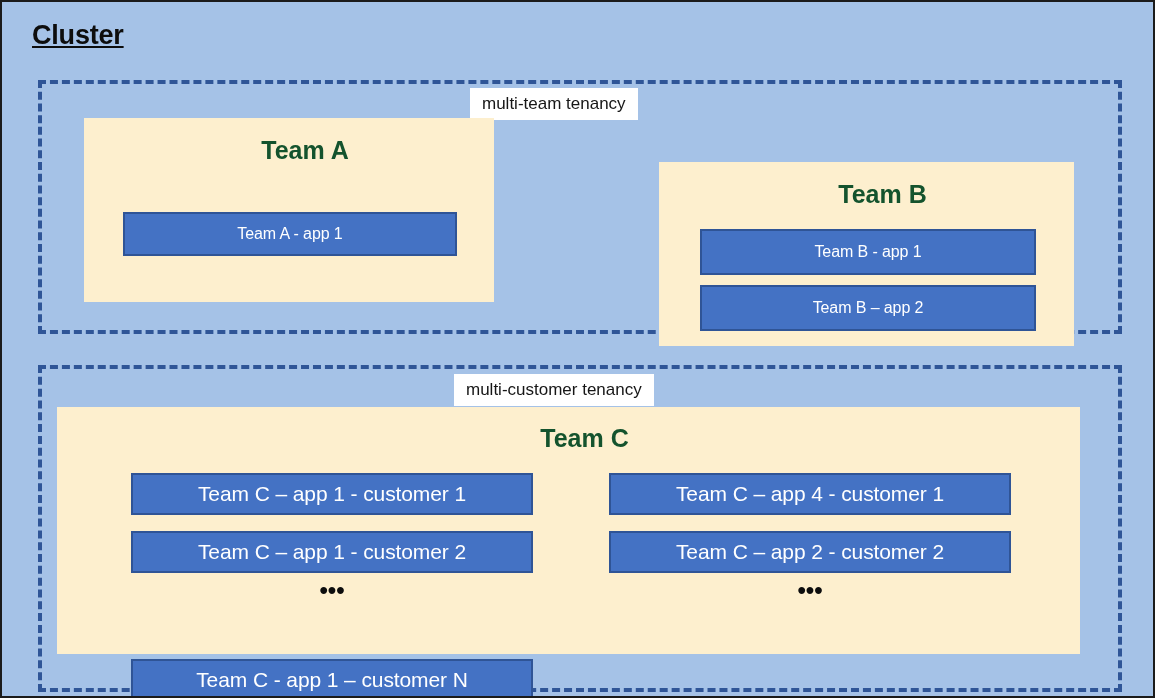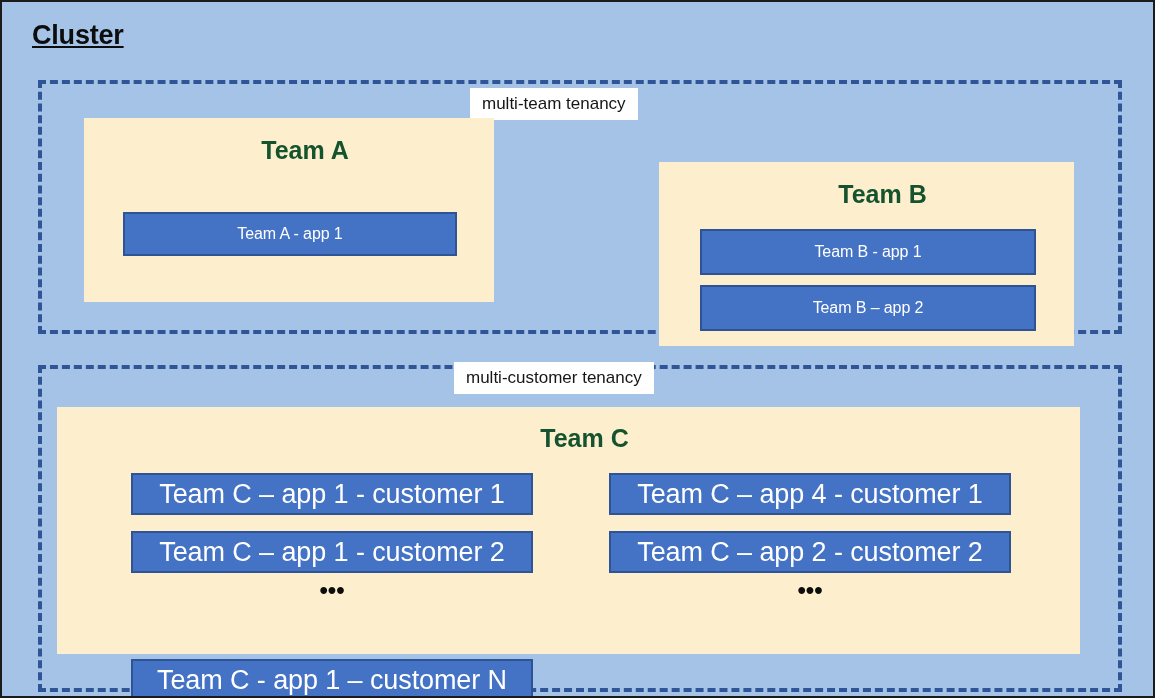--- a/index.html
+++ b/index.html
@@ -63,21 +63,21 @@
     padding: 7px 12px 8px 12px;
     white-space: nowrap;
     margin-top: 24px;
   }
   #label-multi-team {
     left: 468px;
     top: 62px;
   }
   #label-multi-customer {
     left: 452px;
-    top: 336px;
+    top: 348px;
   }
 
   
   .team-panel {
     position: absolute;
     box-sizing: border-box;
     background: #fdefce;
     border: 1px solid #fdefce;
   }
   #panel-team-a {
@@ -149,21 +149,21 @@
     left: 40px;
     top: 122px;
     width: 336px;
     height: 46px;
   }
 
   
   .app-c {
     width: 402px;
     height: 42px;
-    font-size: 27px;
+    font-size: 21px;
   }
   .col-left  { left: 73px; }
   .col-right { left: 551px; }
 
   .row-1 { top: 65px; }
   .row-2 { top: 123px; }
   .row-n { top: 207px; margin-top: 44px; }
 
   
   .ellipsis {

